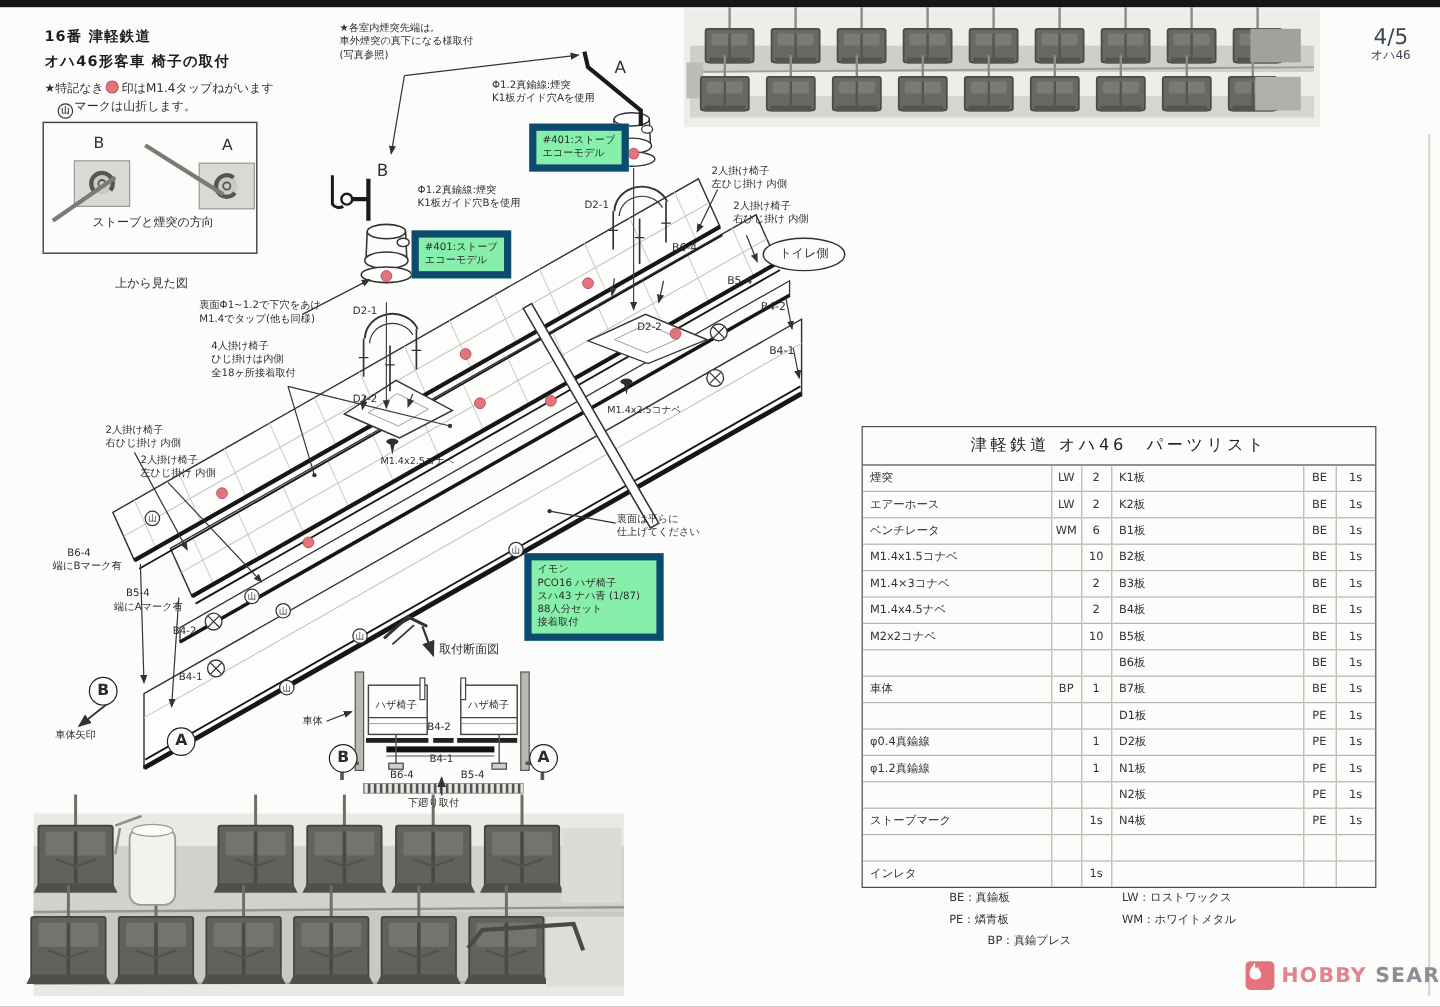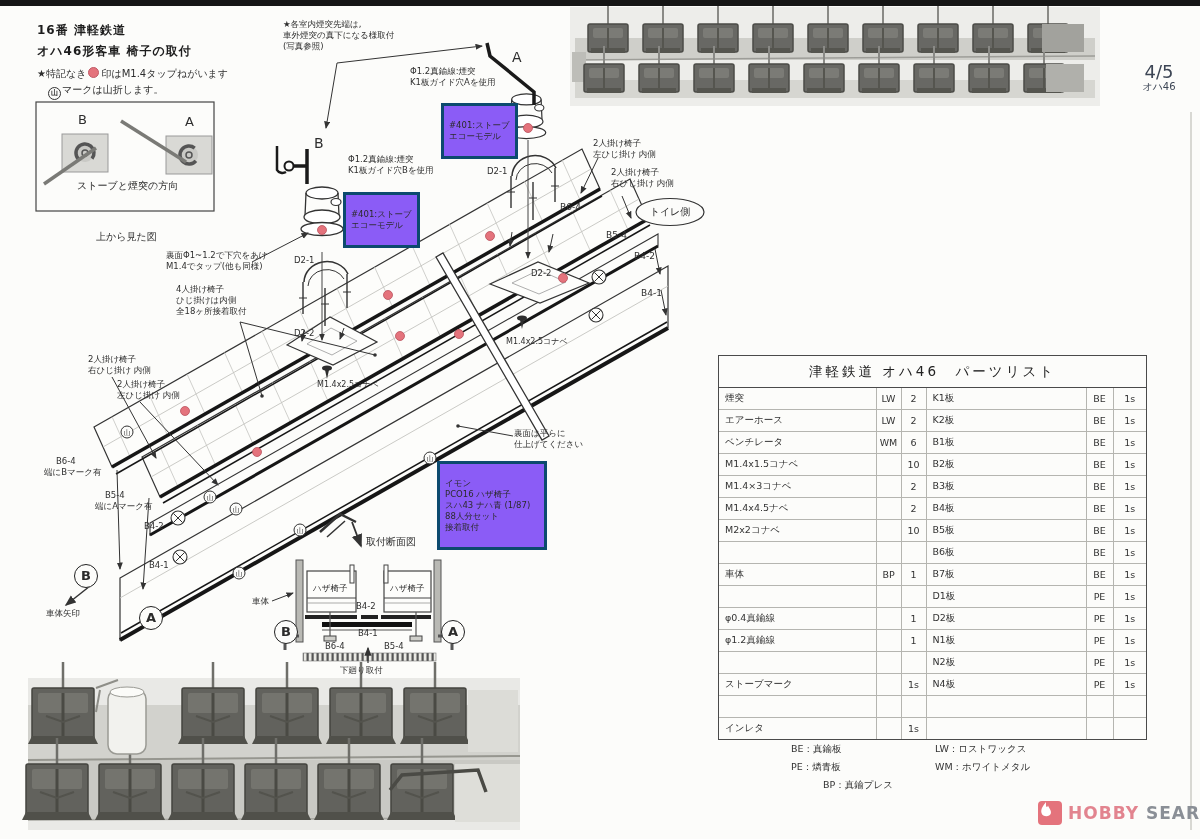--- a/index.html
+++ b/index.html
@@ -4,21 +4,21 @@
 <style>
   html,body{margin:0;padding:0;background:#888;}
   #sheet{position:relative;width:1200px;height:839px;background:#fcfcfa;overflow:hidden;
          font-family:"DejaVu Sans",sans-serif;color:#2b2b2b;}
   .lbl{position:absolute;font-size:9px;line-height:11px;white-space:nowrap;color:#2e2e2e;}
   .s8{font-size:8px;line-height:10px;}
   .s85{font-size:8.5px;line-height:10.5px;}
   .s10{font-size:10px;line-height:12px;}
   .s13{font-size:13px;line-height:14px;}
   .ttl{font-size:12px;line-height:21px;font-weight:bold;letter-spacing:1px;color:#1d1d1d;}
-  .pinkbox{position:absolute;border:3px solid #0c4a6e;background:#8b5cf6;padding:14px 5px;}
+  .pinkbox{position:absolute;border:6px solid #0c4a6e;background:#86efac;padding:3px 5px;}
   .pinkbox div{font-size:8.5px;line-height:11px;white-space:nowrap;}
   .circ{position:absolute;width:22px;height:22px;border:1.7px solid #222;border-radius:50%;
         text-align:center;font-size:13px;line-height:22px;font-weight:bold;background:#fcfcfa;}
   .dot-inline{display:inline-block;width:9px;height:9px;border-radius:50%;background:#e4737c;
         border:1px solid #c05a66;vertical-align:-1px;margin:0 2px;}
   .foldicon{display:inline-block;width:11px;height:11px;border:1px solid #333;border-radius:50%;
         font-size:7px;line-height:11px;text-align:center;vertical-align:-2px;margin-right:1px;font-weight:bold;}
   
   #ptable{position:absolute;left:718px;top:355px;width:427px;border:1.6px solid #4a4a4a;background:#fcfcfa;}
   #ptable .ptitle{height:31px;border-bottom:1.6px solid #4a4a4a;text-align:center;
@@ -32,21 +32,21 @@
   #ptable col.w0{width:157px;} #ptable col.w1{width:25px;} #ptable col.w2{width:25px;}
   #ptable col.w3{width:160px;} #ptable col.w4{width:27px;} #ptable col.w5{width:33px;}
   .legend{position:absolute;font-size:9.5px;line-height:18px;color:#333;white-space:nowrap;}
   
   #logo{position:absolute;left:1038px;top:801px;display:flex;align-items:center;}
   #logo .mark{width:24px;height:24px;border-radius:4px;background:#e4737c;margin-right:6px;
         display:flex;align-items:center;justify-content:center;}
   #logo .hobby{font-size:17px;font-weight:bold;color:#e2848f;letter-spacing:1px;}
   #logo .search{font-size:17px;font-weight:bold;color:#8a8f96;letter-spacing:1px;margin-left:7px;}
   .pagenum{position:absolute;left:1128px;top:22px;width:62px;text-align:center;color:#3c4554;}
-  .pagenum .big{font-size:18px;line-height:19px;margin-top:40px;}
+  .pagenum .big{font-size:18px;line-height:19px;}
   .pagenum .small{font-size:10px;line-height:11px;}
   .scanbar-top{position:absolute;left:0;top:0;width:1200px;height:6px;background:#161616;}
   .scanline-right{position:absolute;left:1190px;top:112px;width:2px;height:718px;background:#d8d8d3;}
   svg{position:absolute;left:0;top:0;}
 </style>
 </head>
 <body>
 <div id="sheet">
 
 <div class="scanbar-top"></div>

